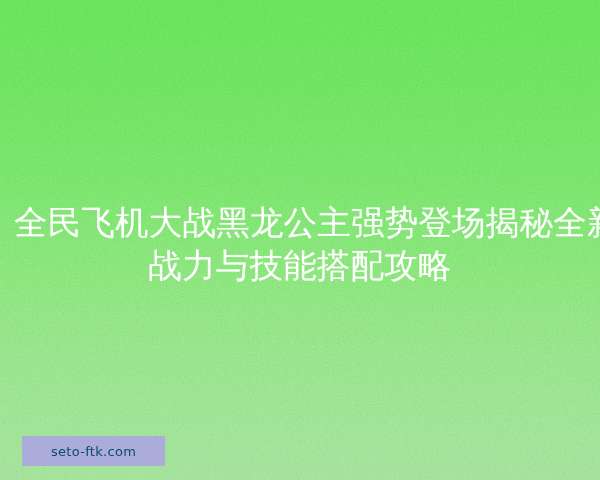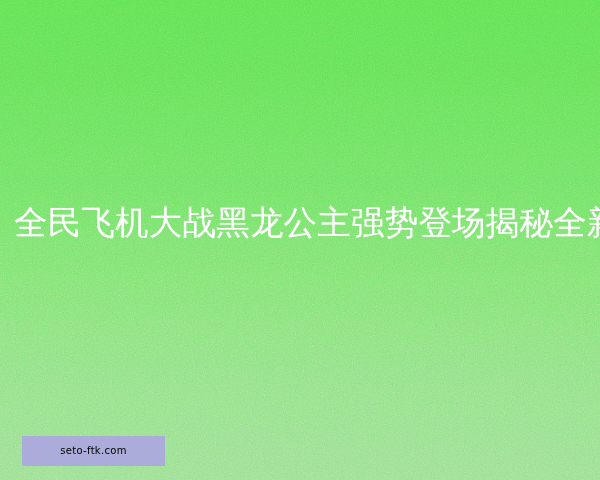--- a/index.html
+++ b/index.html
@@ -76,22 +76,22 @@
     top: 436px;
     width: 143px;
     height: 30px;
     background: #abacd9;
     display: flex;
     align-items: center;
     justify-content: center;
   }
 
   #watermark-text {
-    color: #000000;
-    font-size: 10px;
+    color: #0c4a6e;
+    font-size: 13px;
     line-height: 1;
     letter-spacing: 0.3px;
     font-family: "DejaVu Sans", "Liberation Sans", sans-serif;
     white-space: nowrap;
   }
 </style>
 </head>
 <body>
 
 <div id="canvas">
@@ -109,19 +109,20 @@
   <svg id="bg-noise-2" xmlns="http://www.w3.org/2000/svg" width="600" height="480" viewBox="0 0 600 480" preserveAspectRatio="none">
     <filter id="grainB" x="0" y="0" width="100%" height="100%">
       <feTurbulence type="fractalNoise" baseFrequency="1.6" numOctaves="2" stitchTiles="stitch" seed="23"></feTurbulence>
       <feColorMatrix type="saturate" values="0.35"></feColorMatrix>
     </filter>
     <rect width="600" height="480" filter="url(#grainB)"></rect>
   </svg>
 
   <div id="headline-block">
     <span class="headline-line">全民飞机大战黑龙公主强势登场揭秘全新</span>
+    <span class="headline-line">战力与技能搭配攻略</span>
   </div>
 
   <div id="watermark-badge">
     <span id="watermark-text">seto-ftk.com</span>
   </div>
 
 </div>
 
 </body></html>

